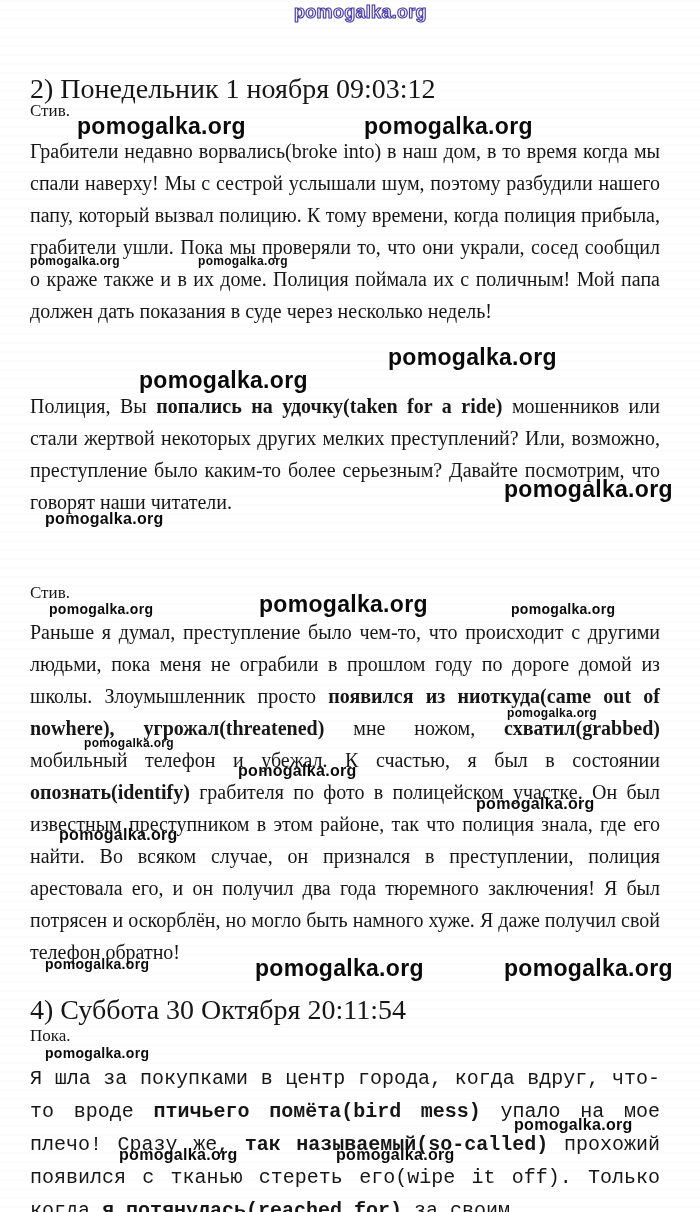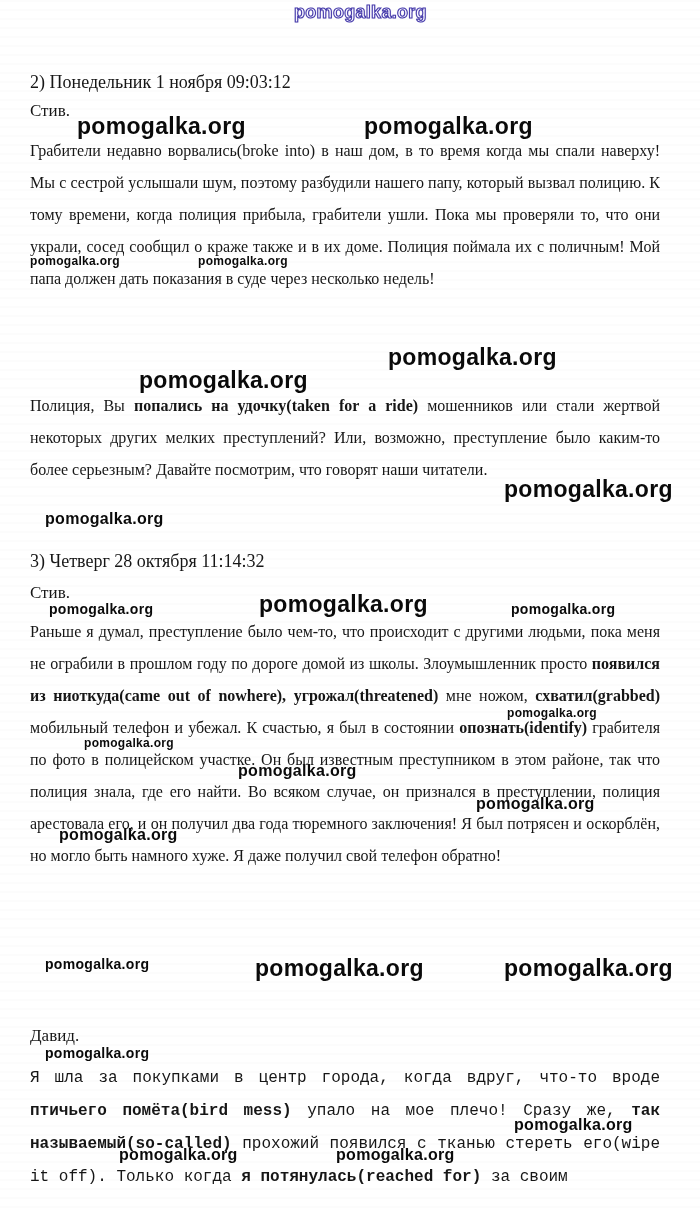--- a/index.html
+++ b/index.html
@@ -10,29 +10,29 @@
     margin:0 auto;
     overflow:hidden;
     background:
       repeating-linear-gradient(180deg, rgba(0,0,0,0.012) 0 2px, rgba(0,0,0,0) 2px 9px),
       #ffffff;
     font-family:"Liberation Serif", serif;
     color:#161616;
   }
   .heading{
     position:absolute;left:30px;
-    font-size:18px;line-height:1.2;white-space:nowrap;text-align:right;
+    font-size:28px;line-height:1.2;white-space:nowrap;text-align:right;
   }
   .author{
     position:absolute;left:30px;
     font-size:17px;line-height:1.2;text-align:center;
   }
   .par{
     position:absolute;left:30px;width:630px;margin:0;
-    font-size:16px;line-height:32px;
+    font-size:20px;line-height:32px;
     text-align:justify;text-align-last:left;
     hyphens:none;
   }
   .par .b{font-weight:700;margin-top:40px;}
   .par-4{line-height:33px;font-family:Liberation Mono, monospace;}
   .wm{
     position:absolute;
     font-family:"Liberation Sans", sans-serif;
     font-weight:700;
     color:#0a0a0a;
@@ -79,24 +79,24 @@
     </div>
 
   <div class="heading" style="top:72px">2) Понедельник 1 ноября 09:03:12</div>
 
   <div class="author" style="top:101px">Стив.</div>
 
   <p class="par" style="top:135px"><span>Грабители недавно ворвались(broke into) в наш дом, в то время когда мы спали наверху! Мы с сестрой услышали шум, поэтому разбудили нашего папу, который вызвал полицию. К тому времени, когда полиция прибыла, грабители ушли. Пока мы проверяли то, что они украли, сосед сообщил о краже также и в их доме. Полиция поймала их с поличным! Мой папа должен дать показания в суде через несколько недель!</span></p>
 
   <p class="par" style="top:390px"><span>Полиция, Вы </span><span class="b">попались на удочку(taken for a ride)</span><span> мошенников или стали жертвой некоторых других мелких преступлений? Или, возможно, преступление было каким-то более серьезным? Давайте посмотрим, что говорят наши читатели.</span></p>
 
-  <div class="heading" style="top:551px">3) Четверг 28 октября 11:14:32</div>
 
   <div class="author" style="top:583px">Стив.</div>
 
   <p class="par" style="top:616px"><span>Раньше я думал, преступление было чем-то, что происходит с другими людьми, пока меня не ограбили в прошлом году по дороге домой из школы. Злоумышленник просто </span><span class="b">появился из ниоткуда(came out of nowhere),</span><span> </span><span class="b">угрожал(threatened)</span><span> мне ножом, </span><span class="b">схватил(grabbed)</span><span> мобильный телефон и убежал. К счастью, я был в состоянии </span><span class="b">опознать(identify)</span><span> грабителя по фото в полицейском участке. Он был известным преступником в этом районе, так что полиция знала, где его найти. Во всяком случае, он признался в преступлении, полиция арестовала его, и он получил два года тюремного заключения! Я был потрясен и оскорблён, но могло быть намного хуже. Я даже получил свой телефон обратно!</span></p>
 
+  <div class="heading" style="top:993px">4) Суббота 30 Октября 20:11:54</div>
 
-  <div class="author" style="top:1026px">Давид.</div>
+  <div class="author" style="top:1026px">Пока.</div>
 
   <p class="par par-4" style="top:1062px"><span>Я шла за покупками в центр города, когда вдруг, что-то вроде </span><span class="b">птичьего помёта(bird mess)</span><span> упало на мое плечо! Сразу же, </span><span class="b">так называемый(so-called)</span><span> прохожий появился с тканью стереть его(wipe it off). Только когда </span><span class="b">я потянулась(reached for)</span><span> за своим</span></p>
 
 </div>
 
 </body></html>

